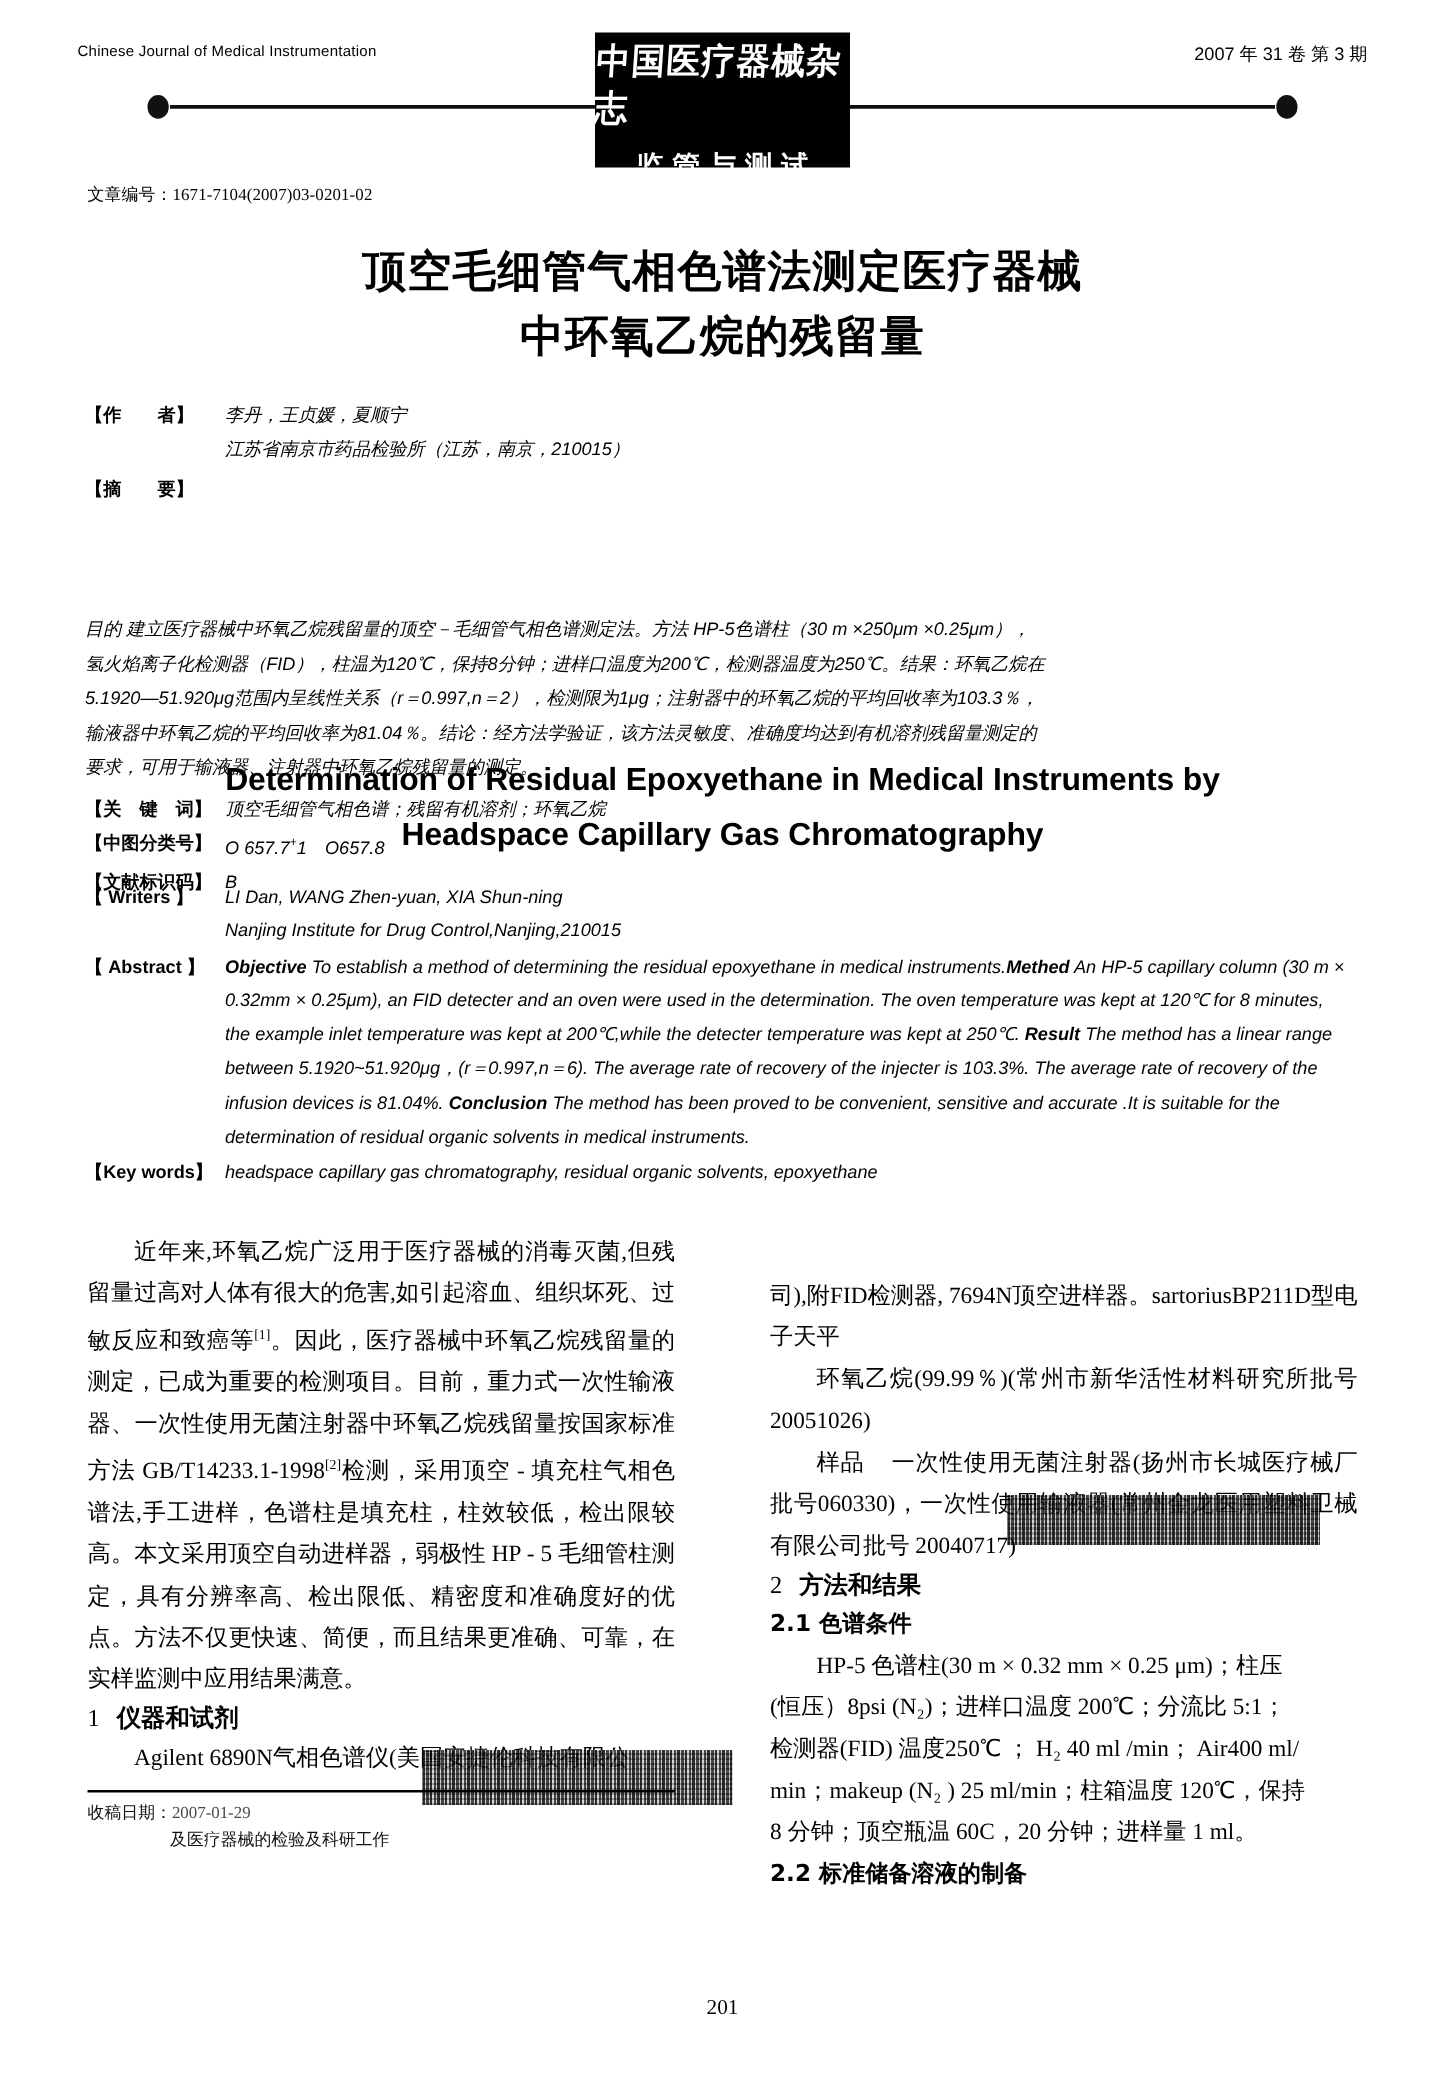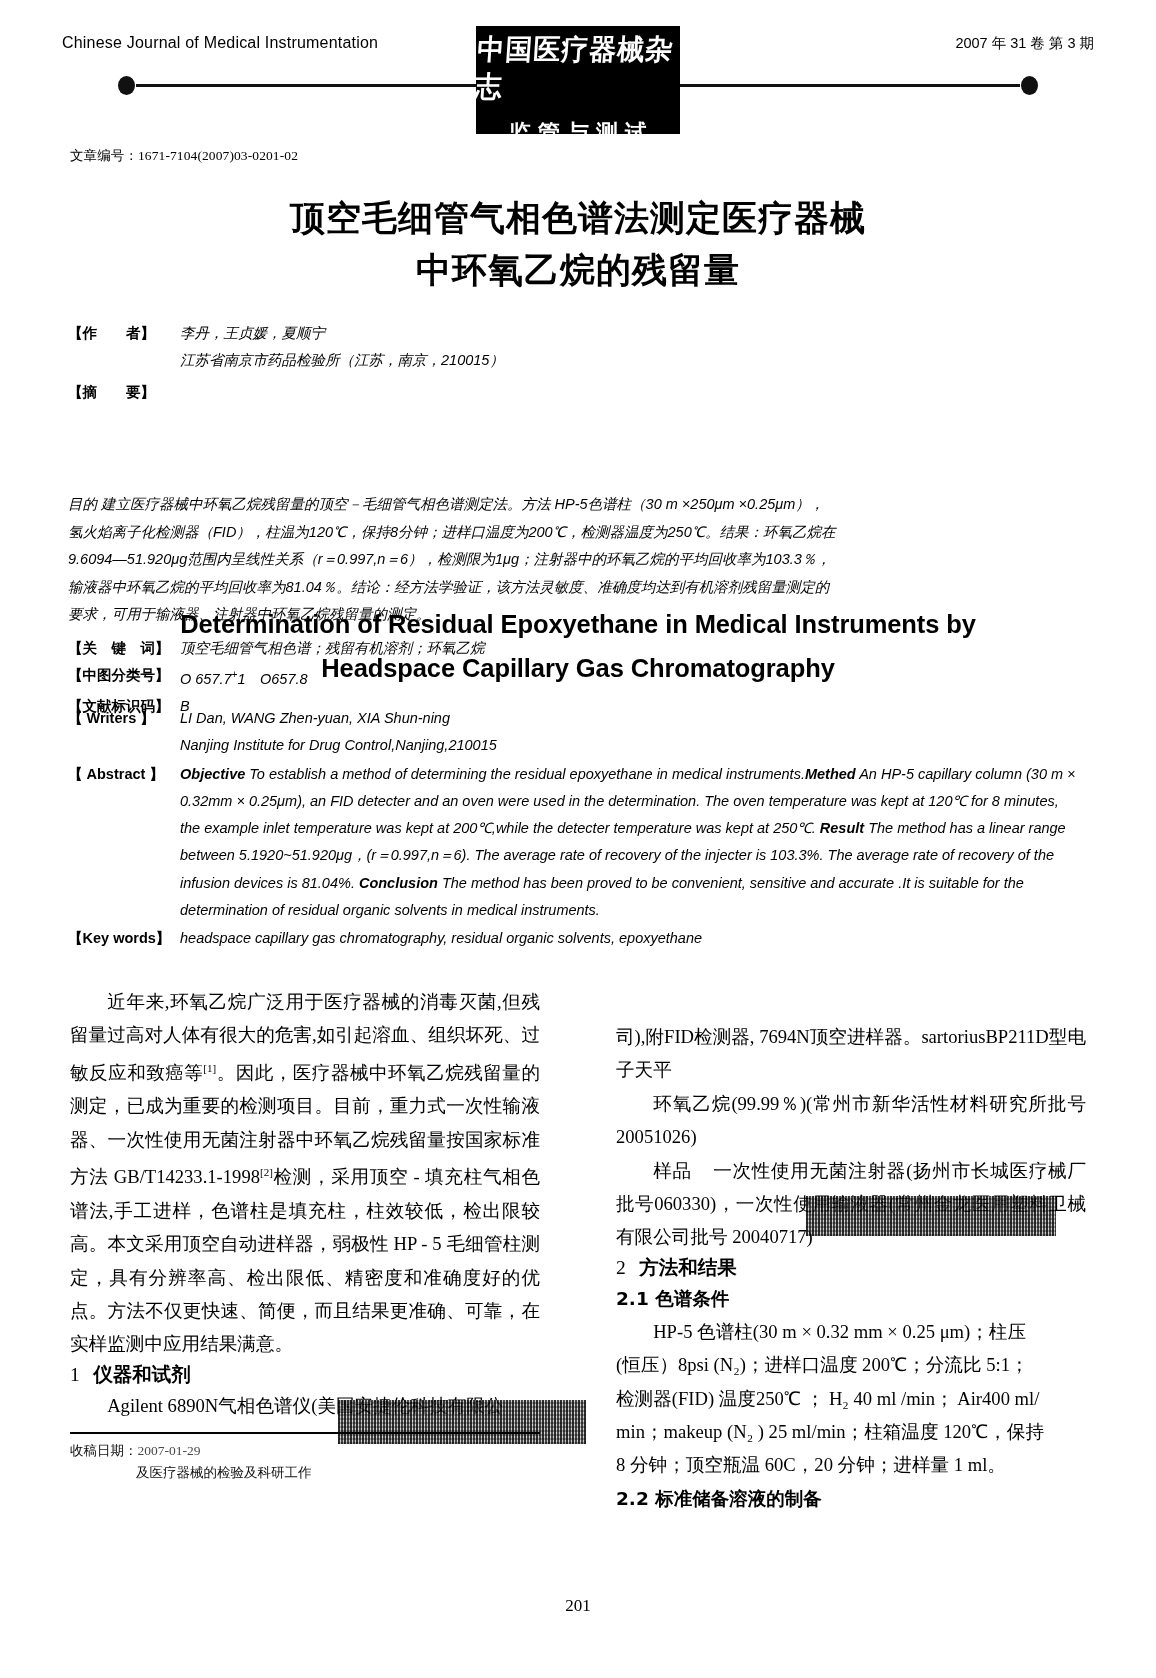--- a/index.html
+++ b/index.html
@@ -16,21 +16,21 @@
     box-sizing:border-box;
     padding:0;
   }
 
   
   .masthead{
     position:absolute; left:62px; top:26px; width:1032px; height:110px;
   }
   .mh-left{
     position:absolute; left:0; top:8px;
-    font-size:16px; letter-spacing:.2px; white-space:nowrap;
+    font-size:12px; letter-spacing:.2px; white-space:nowrap;
     font-family:"Liberation Sans", sans-serif;
   }
   .mh-right{
     position:absolute; right:0; top:8px;
     font-size:14.5px; white-space:nowrap;
   }
   .rule-wrap{
     position:absolute; left:56px; top:48px; width:920px; height:22px;
   }
   .rule-line{
@@ -209,21 +209,21 @@
         <span class="l">李丹，王贞媛，夏顺宁</span>
         <span class="l">江苏省南京市药品检验所（江苏，南京，210015）</span>
       </div>
     </div>
 
     <div class="meta-row" style="margin-top:6px;flex-direction:column;">
       <div class="meta-lbl">【摘　　要】</div>
       <div class="meta-val abs-body">
         <span class="l">目的 建立医疗器械中环氧乙烷残留量的顶空－毛细管气相色谱测定法。方法 HP-5色谱柱（30 m ×250μm ×0.25μm），</span>
         <span class="l">氢火焰离子化检测器（FID），柱温为120℃，保持8分钟；进样口温度为200℃，检测器温度为250℃。结果：环氧乙烷在</span>
-        <span class="l">9.6094—51.920μg范围内呈线性关系（r＝0.997,n＝6），检测限为1μg；注射器中的环氧乙烷的平均回收率为103.3％，</span>
+        <span class="l">5.1920—51.920μg范围内呈线性关系（r＝0.997,n＝2），检测限为1μg；注射器中的环氧乙烷的平均回收率为103.3％，</span>
         <span class="l">输液器中环氧乙烷的平均回收率为81.04％。结论：经方法学验证，该方法灵敏度、准确度均达到有机溶剂残留量测定的</span>
         <span class="l">要求，可用于输液器、注射器中环氧乙烷残留量的测定。</span>
       </div>
     </div>
 
     <div class="meta-row" style="margin-top:6px;">
       <div class="meta-lbl">【关　键　词】</div>
       <div class="meta-val">顶空毛细管气相色谱；残留有机溶剂；环氧乙烷</div>
     </div>
 

